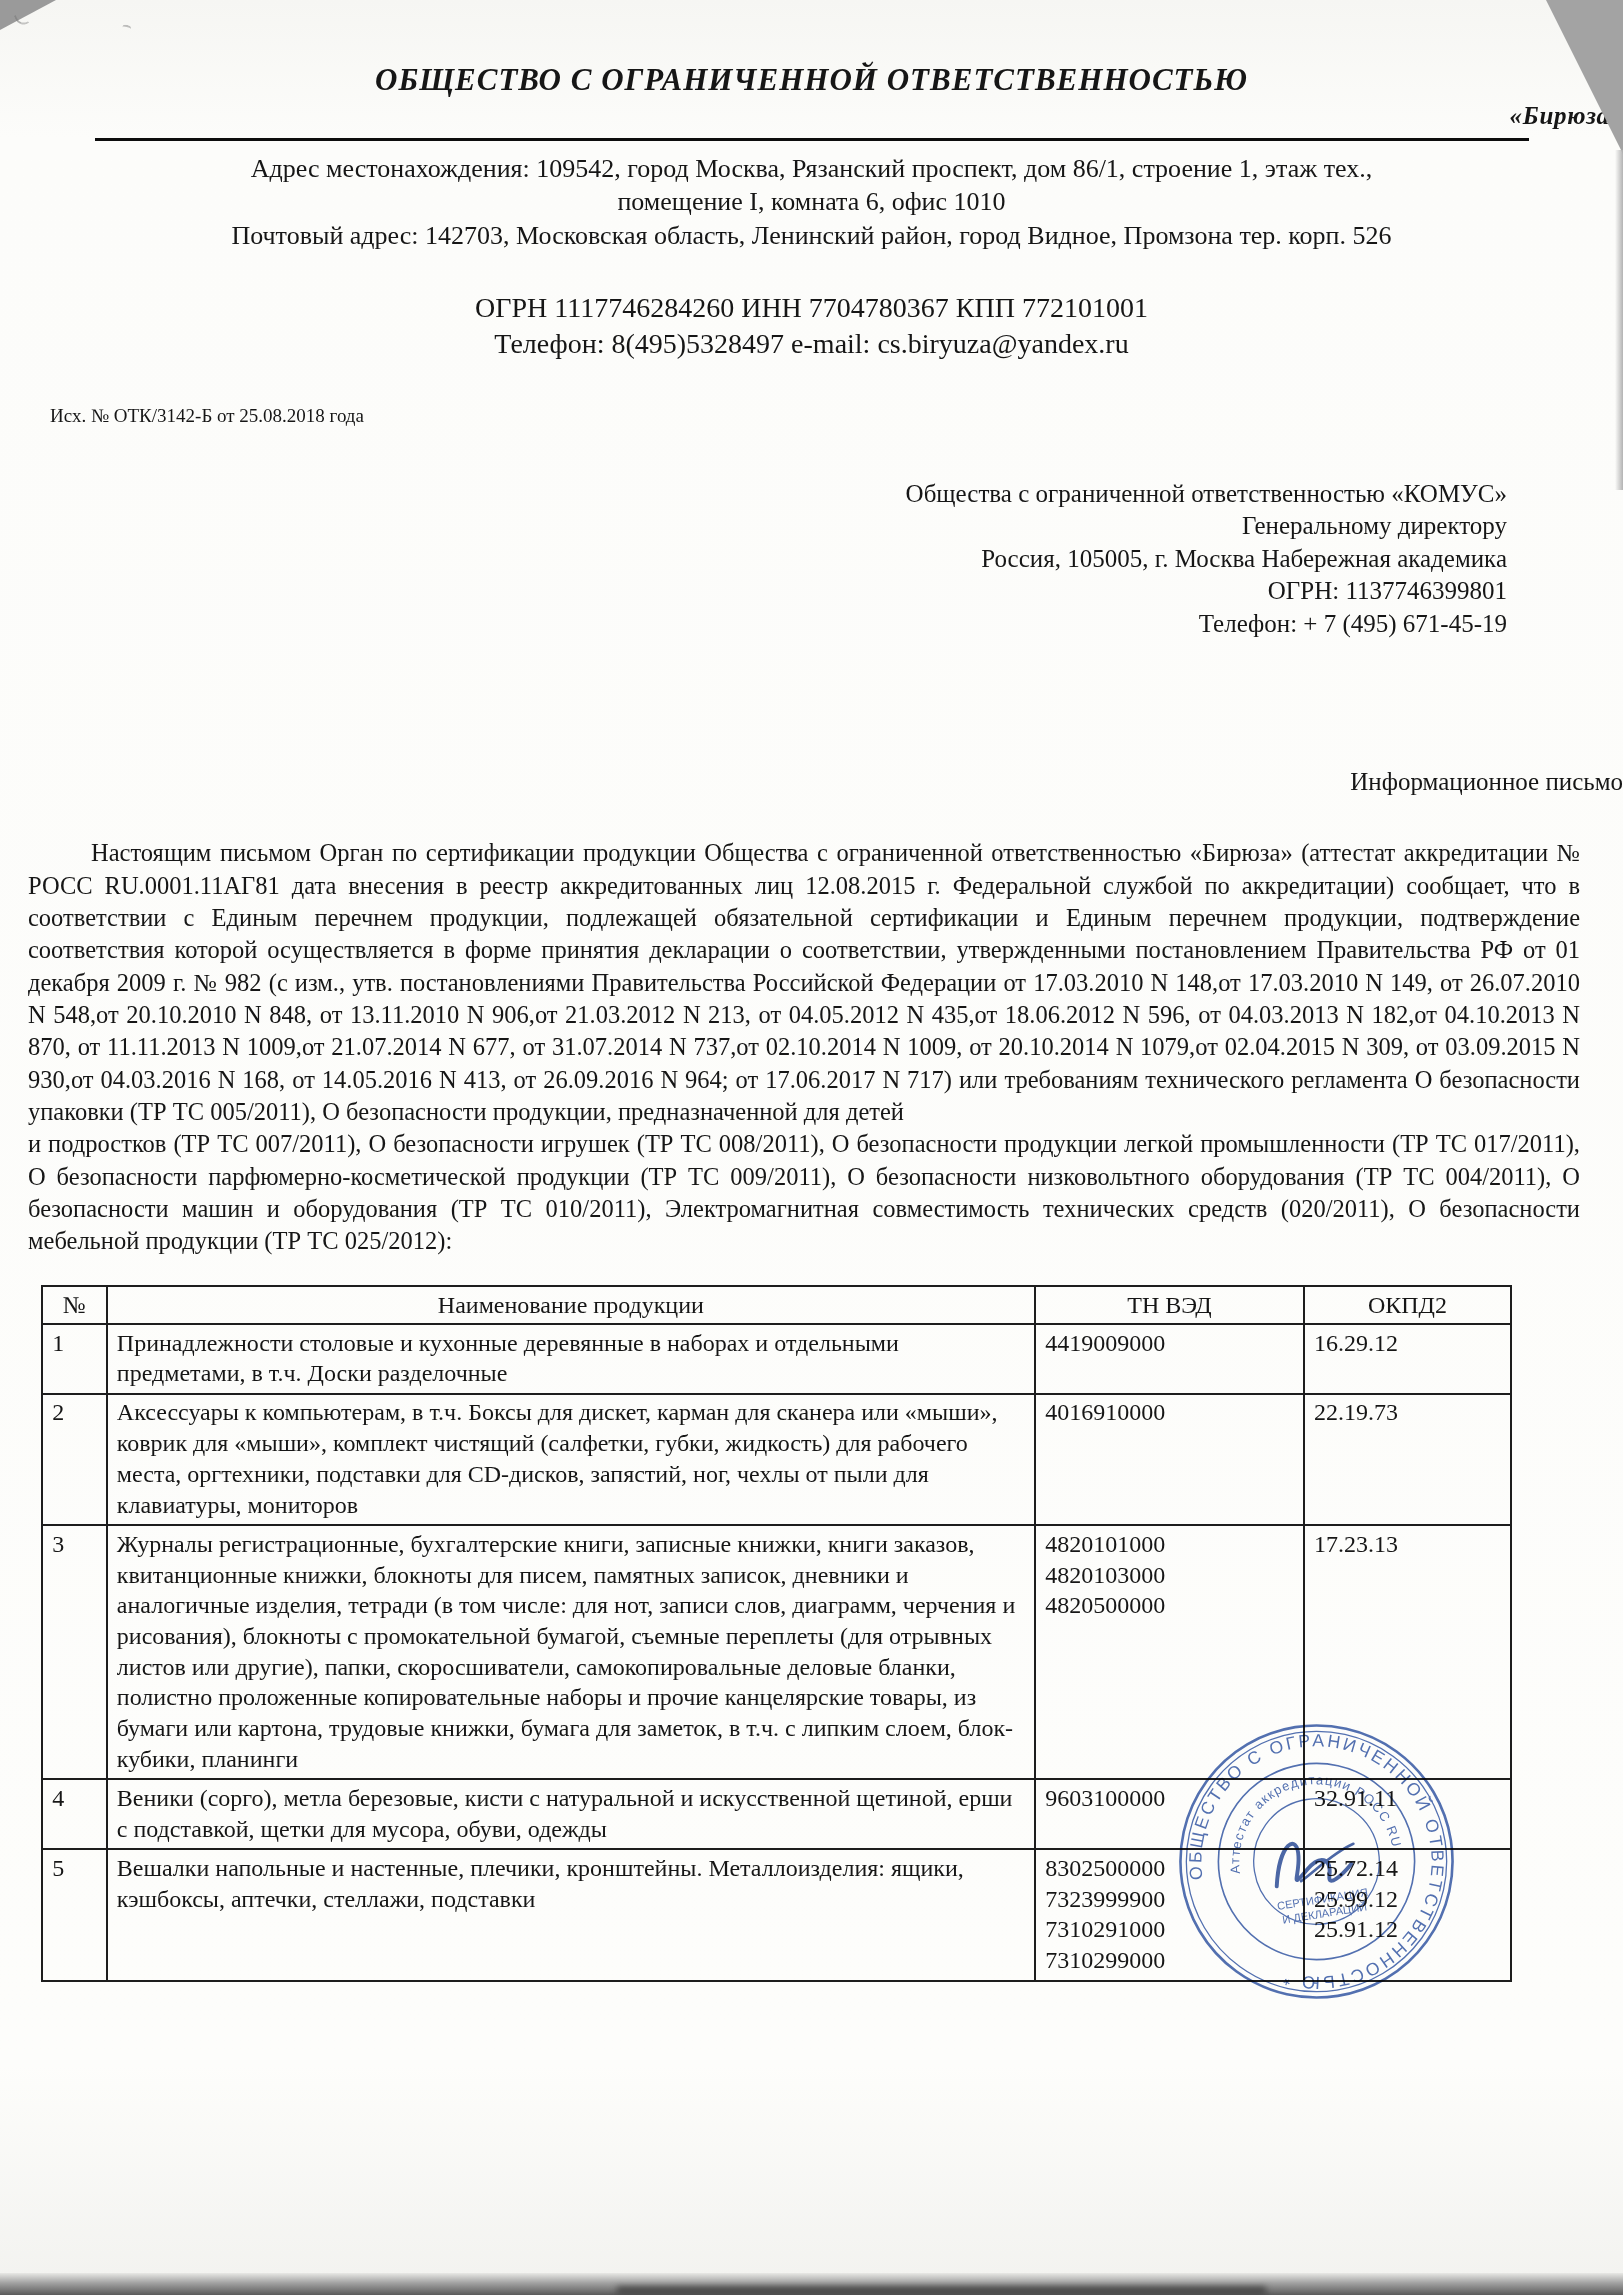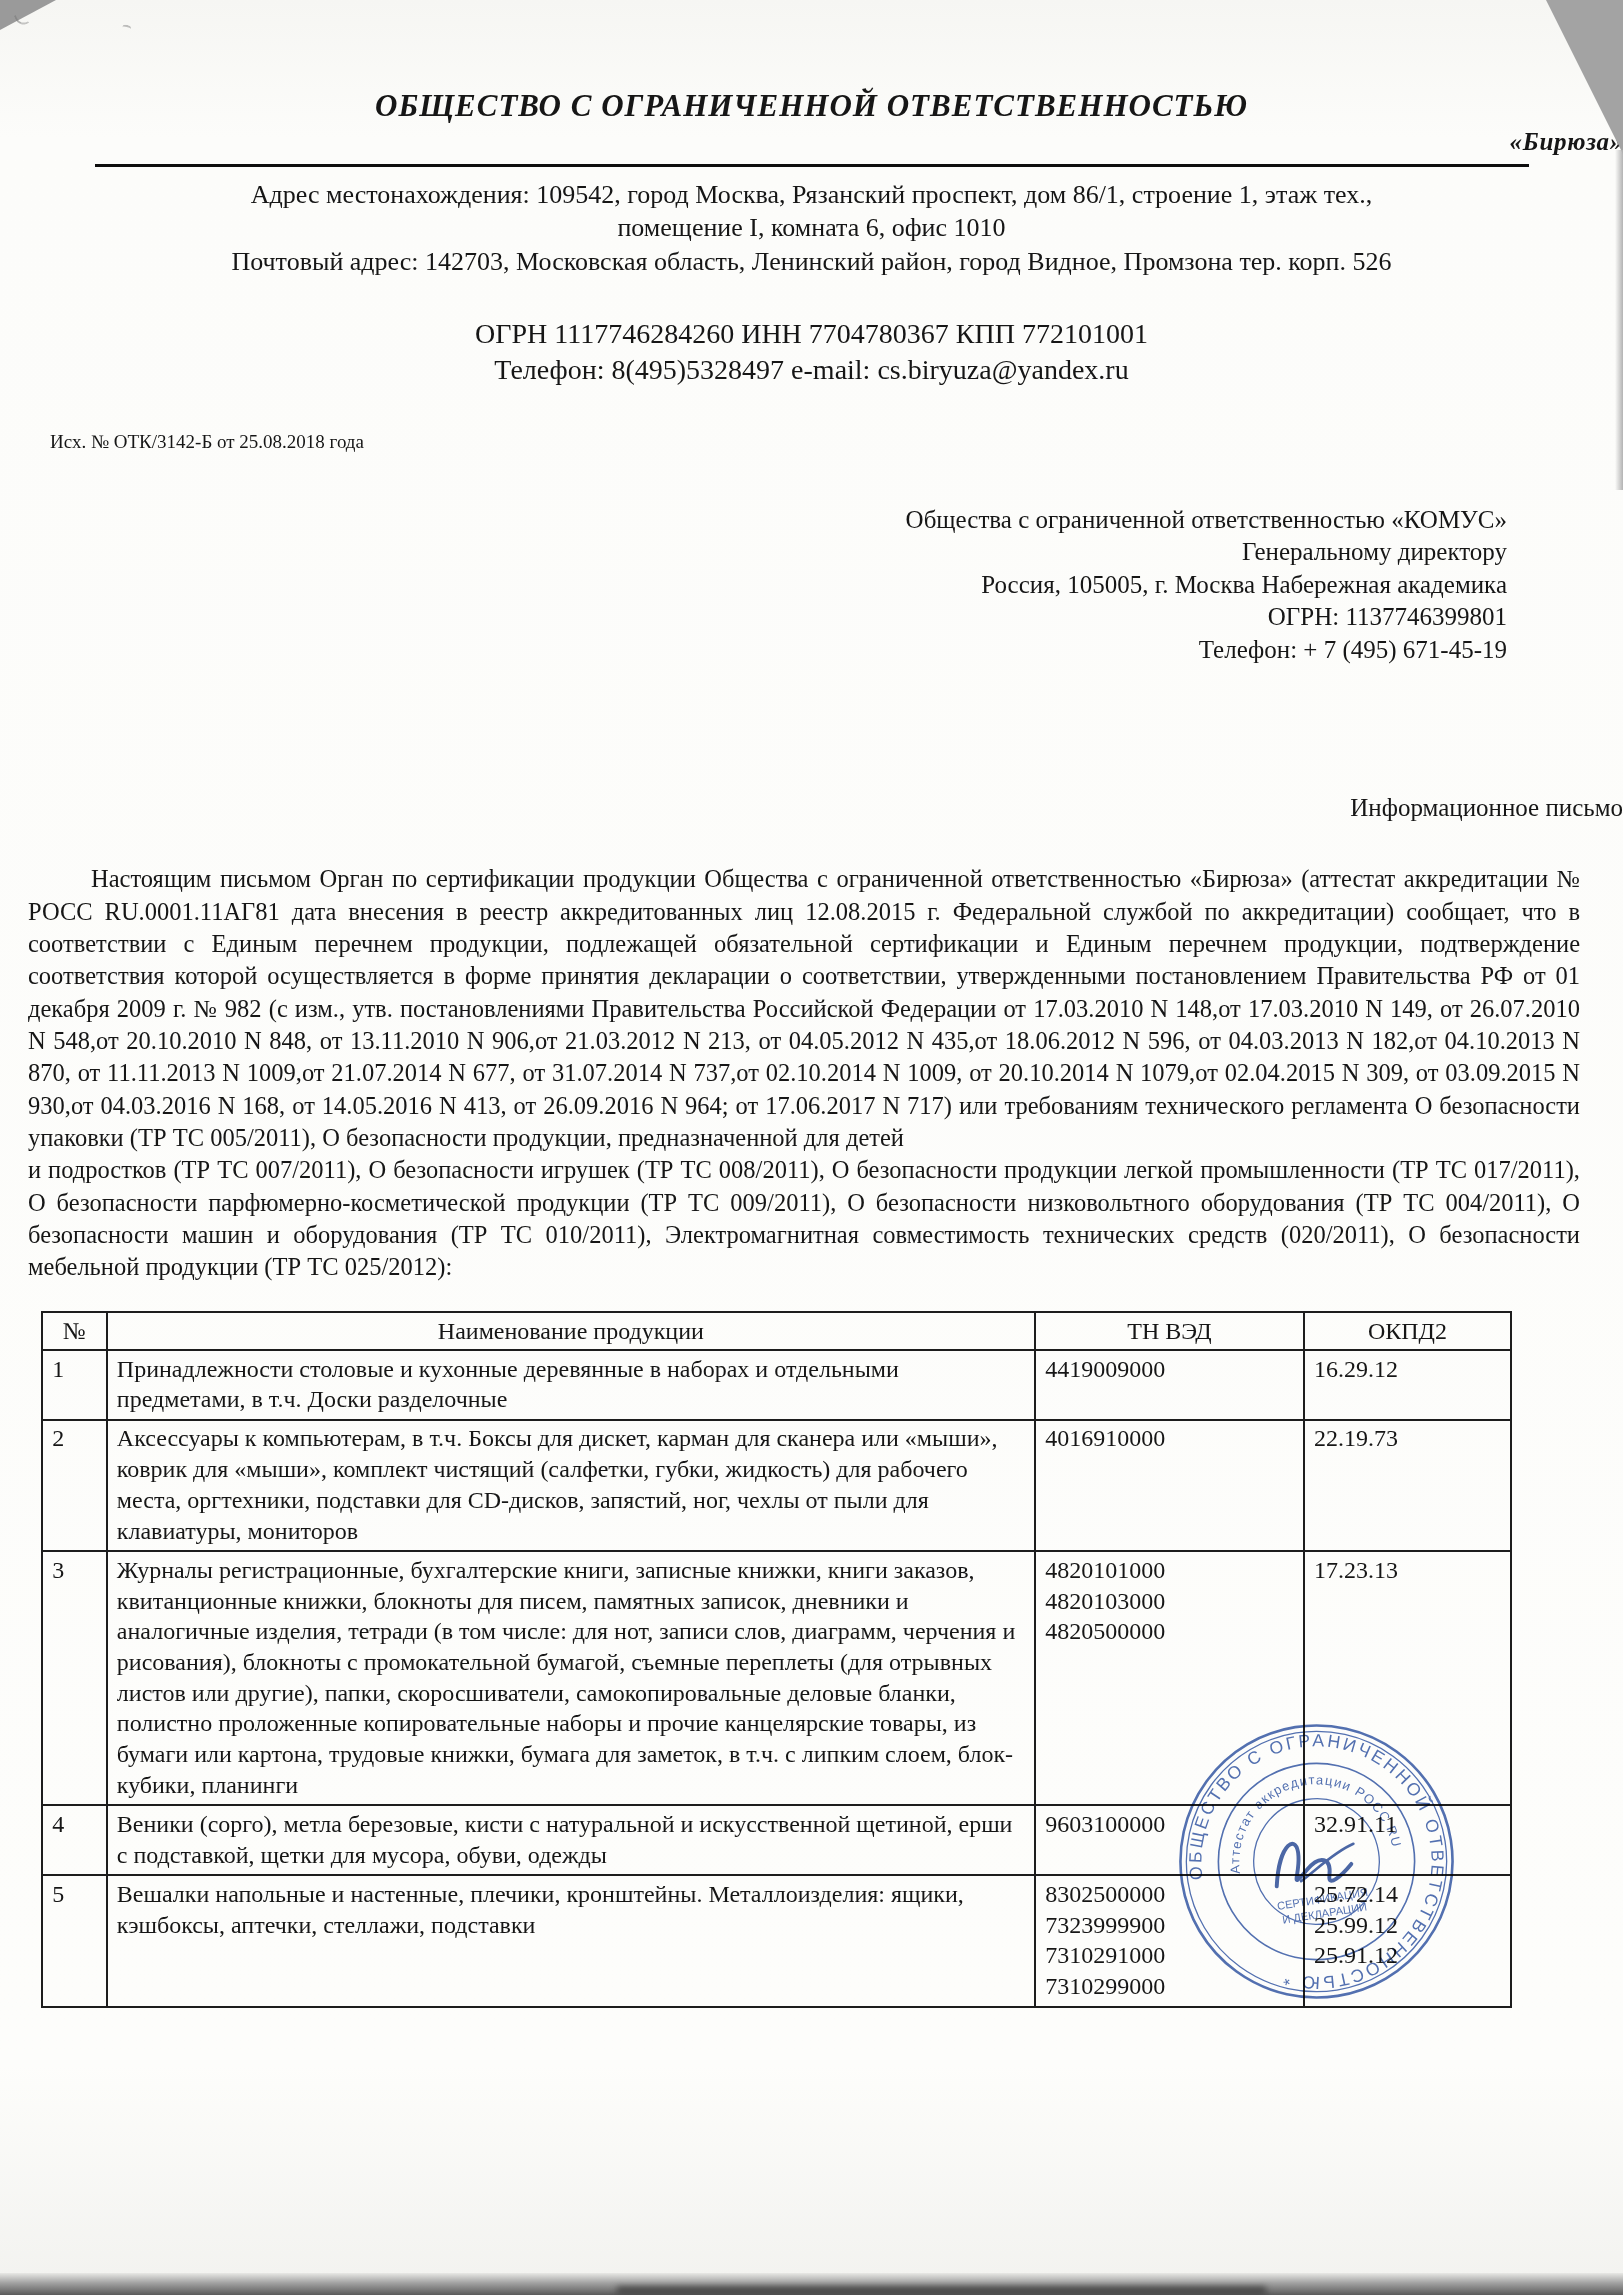--- a/index.html
+++ b/index.html
@@ -25,21 +25,21 @@
     background:linear-gradient(180deg,#e8e8e5 0%, #a2a2a2 45%, #5a5a5a 100%); }
   .edge-bottom-dark { position:absolute; left:38%; bottom:0; width:40%; height:8.5px;
     background:#454545; filter:blur(3.3px); }
   .pencil-1 { position:absolute; top:13px; left:15.7px; width:10.5px; height:13px;
     border-left:2px solid rgba(120,120,120,.55); border-bottom:2px solid rgba(120,120,120,.4);
     border-radius:0 0 0 9.2px; transform:rotate(-25deg); }
   .pencil-2 { position:absolute; top:25px; left:122px; width:9.2px; height:6.5px;
     border-top:2px solid rgba(130,130,130,.5); border-radius:50%; transform:rotate(12deg); }
 
   
-  .org-title { margin-top:88px; text-align:center; font-weight:bold; font-style:italic;
+  .org-title { margin-top:62px; text-align:center; font-weight:bold; font-style:italic;
     font-size:31px; letter-spacing:1px; }
   .org-name  { margin-top:3.9px; text-align:right; font-weight:bold; font-style:italic;
     font-size:25px; letter-spacing:0.7px; }
   .title-rule { width:1434px; height:3.3px; background:#0d0d0d; margin:7.9px auto 10.5px auto; }
 
   .addr-block { width:1478px; margin:4px auto; text-align:center; font-size:26px; line-height:1.3; }
   .ogrn-block { margin-top:37px; text-align:center; font-size:28px; line-height:1.3; }
   .ref-line { margin:42px 0 0 50px; font-size:19px; }
 
   .recipient { margin:51px 116px 0 0; text-align:right; font-size:25px; line-height:1.3; }

